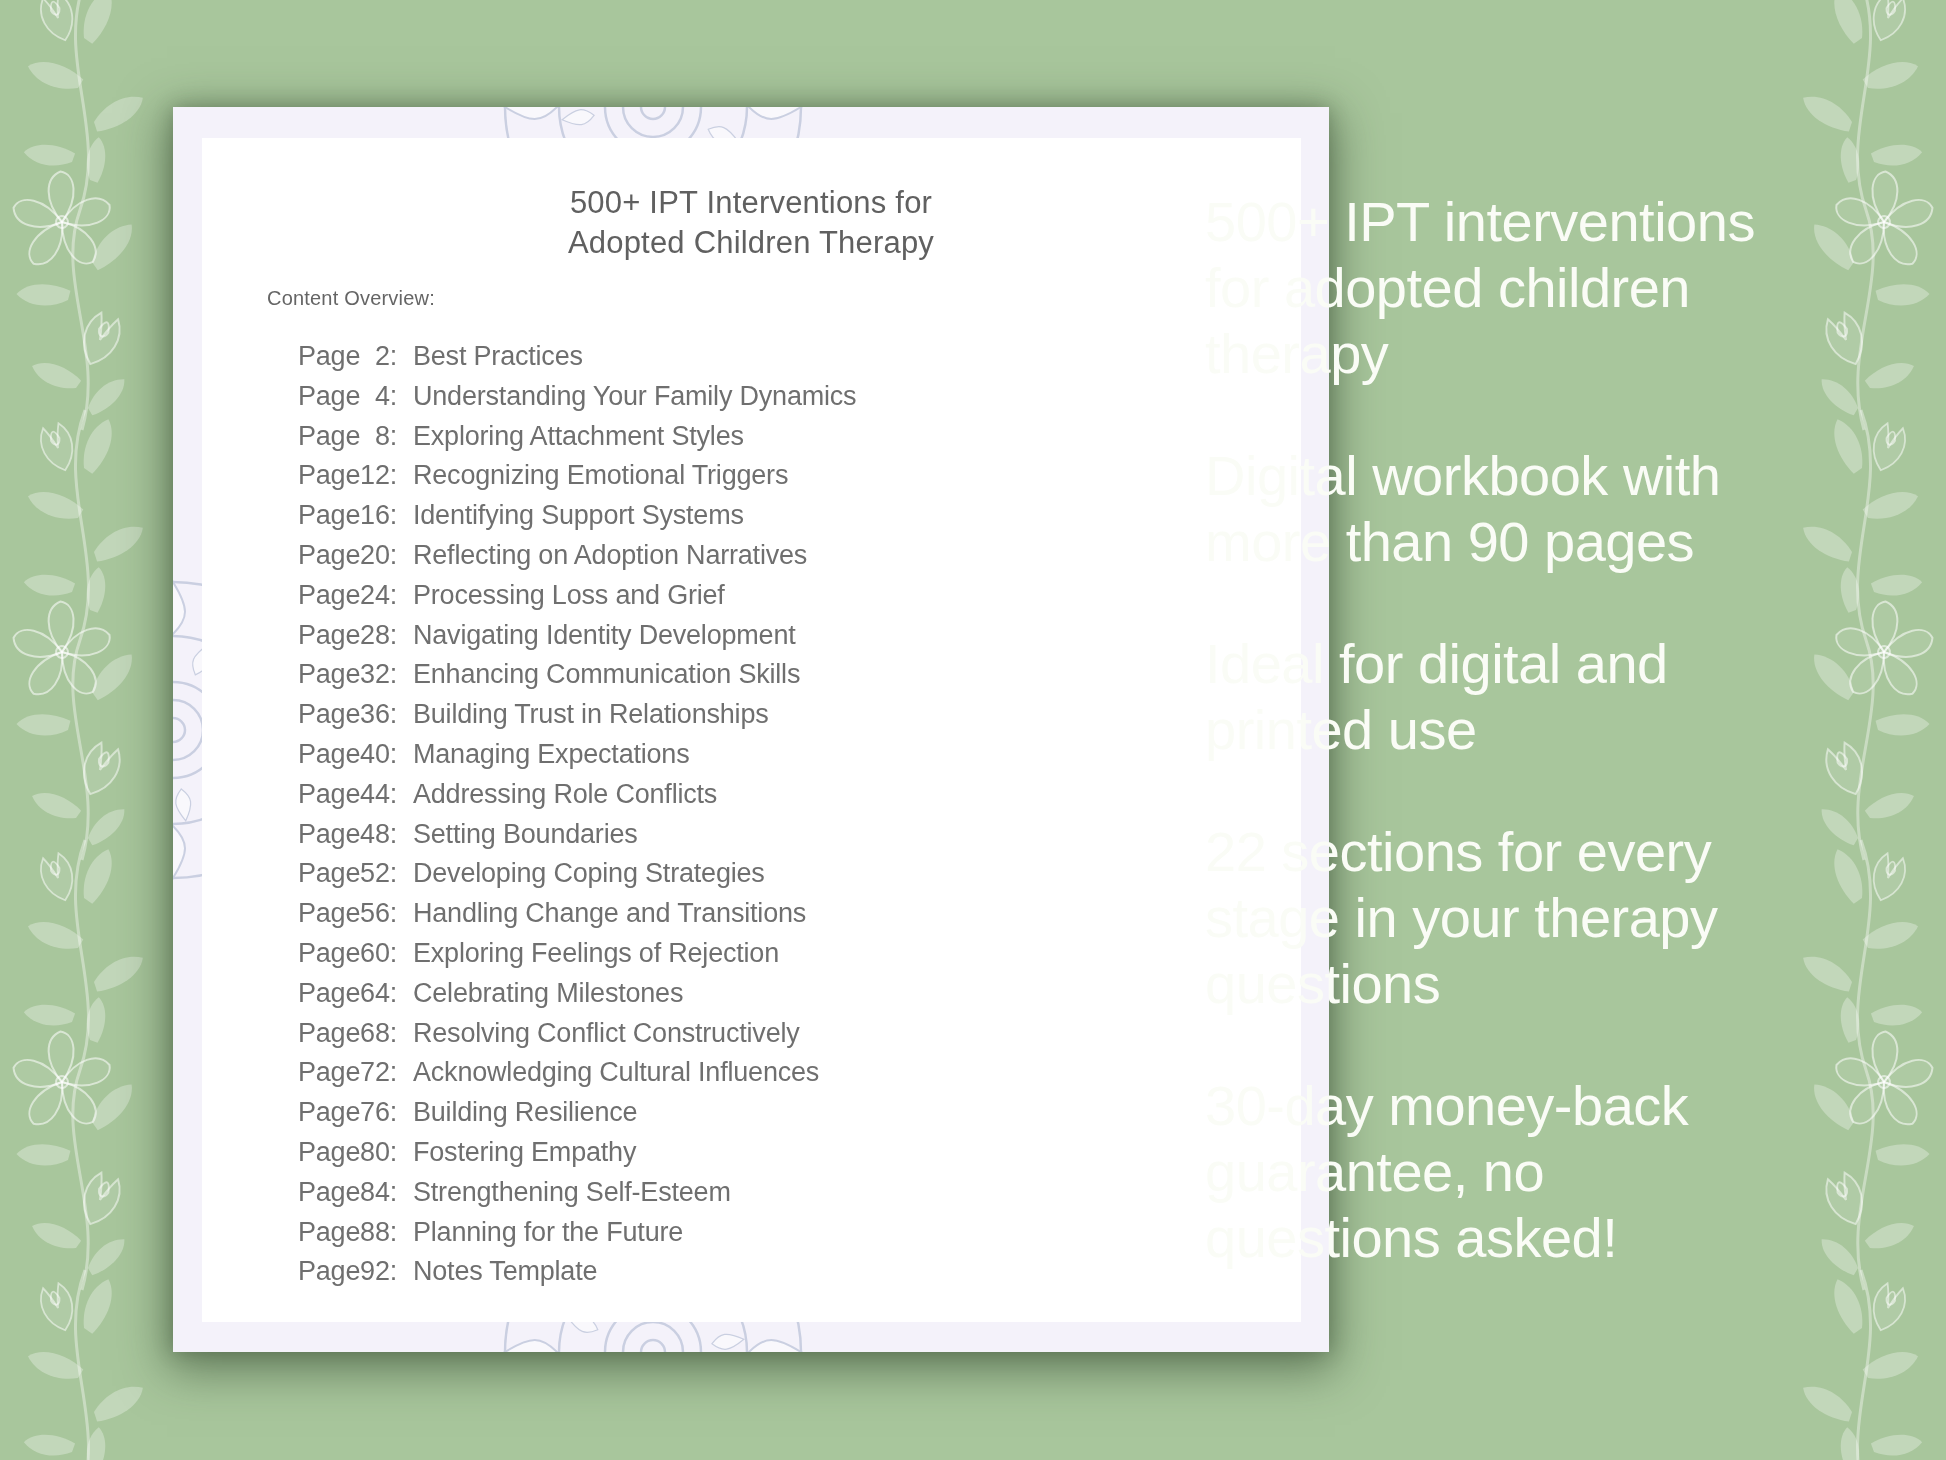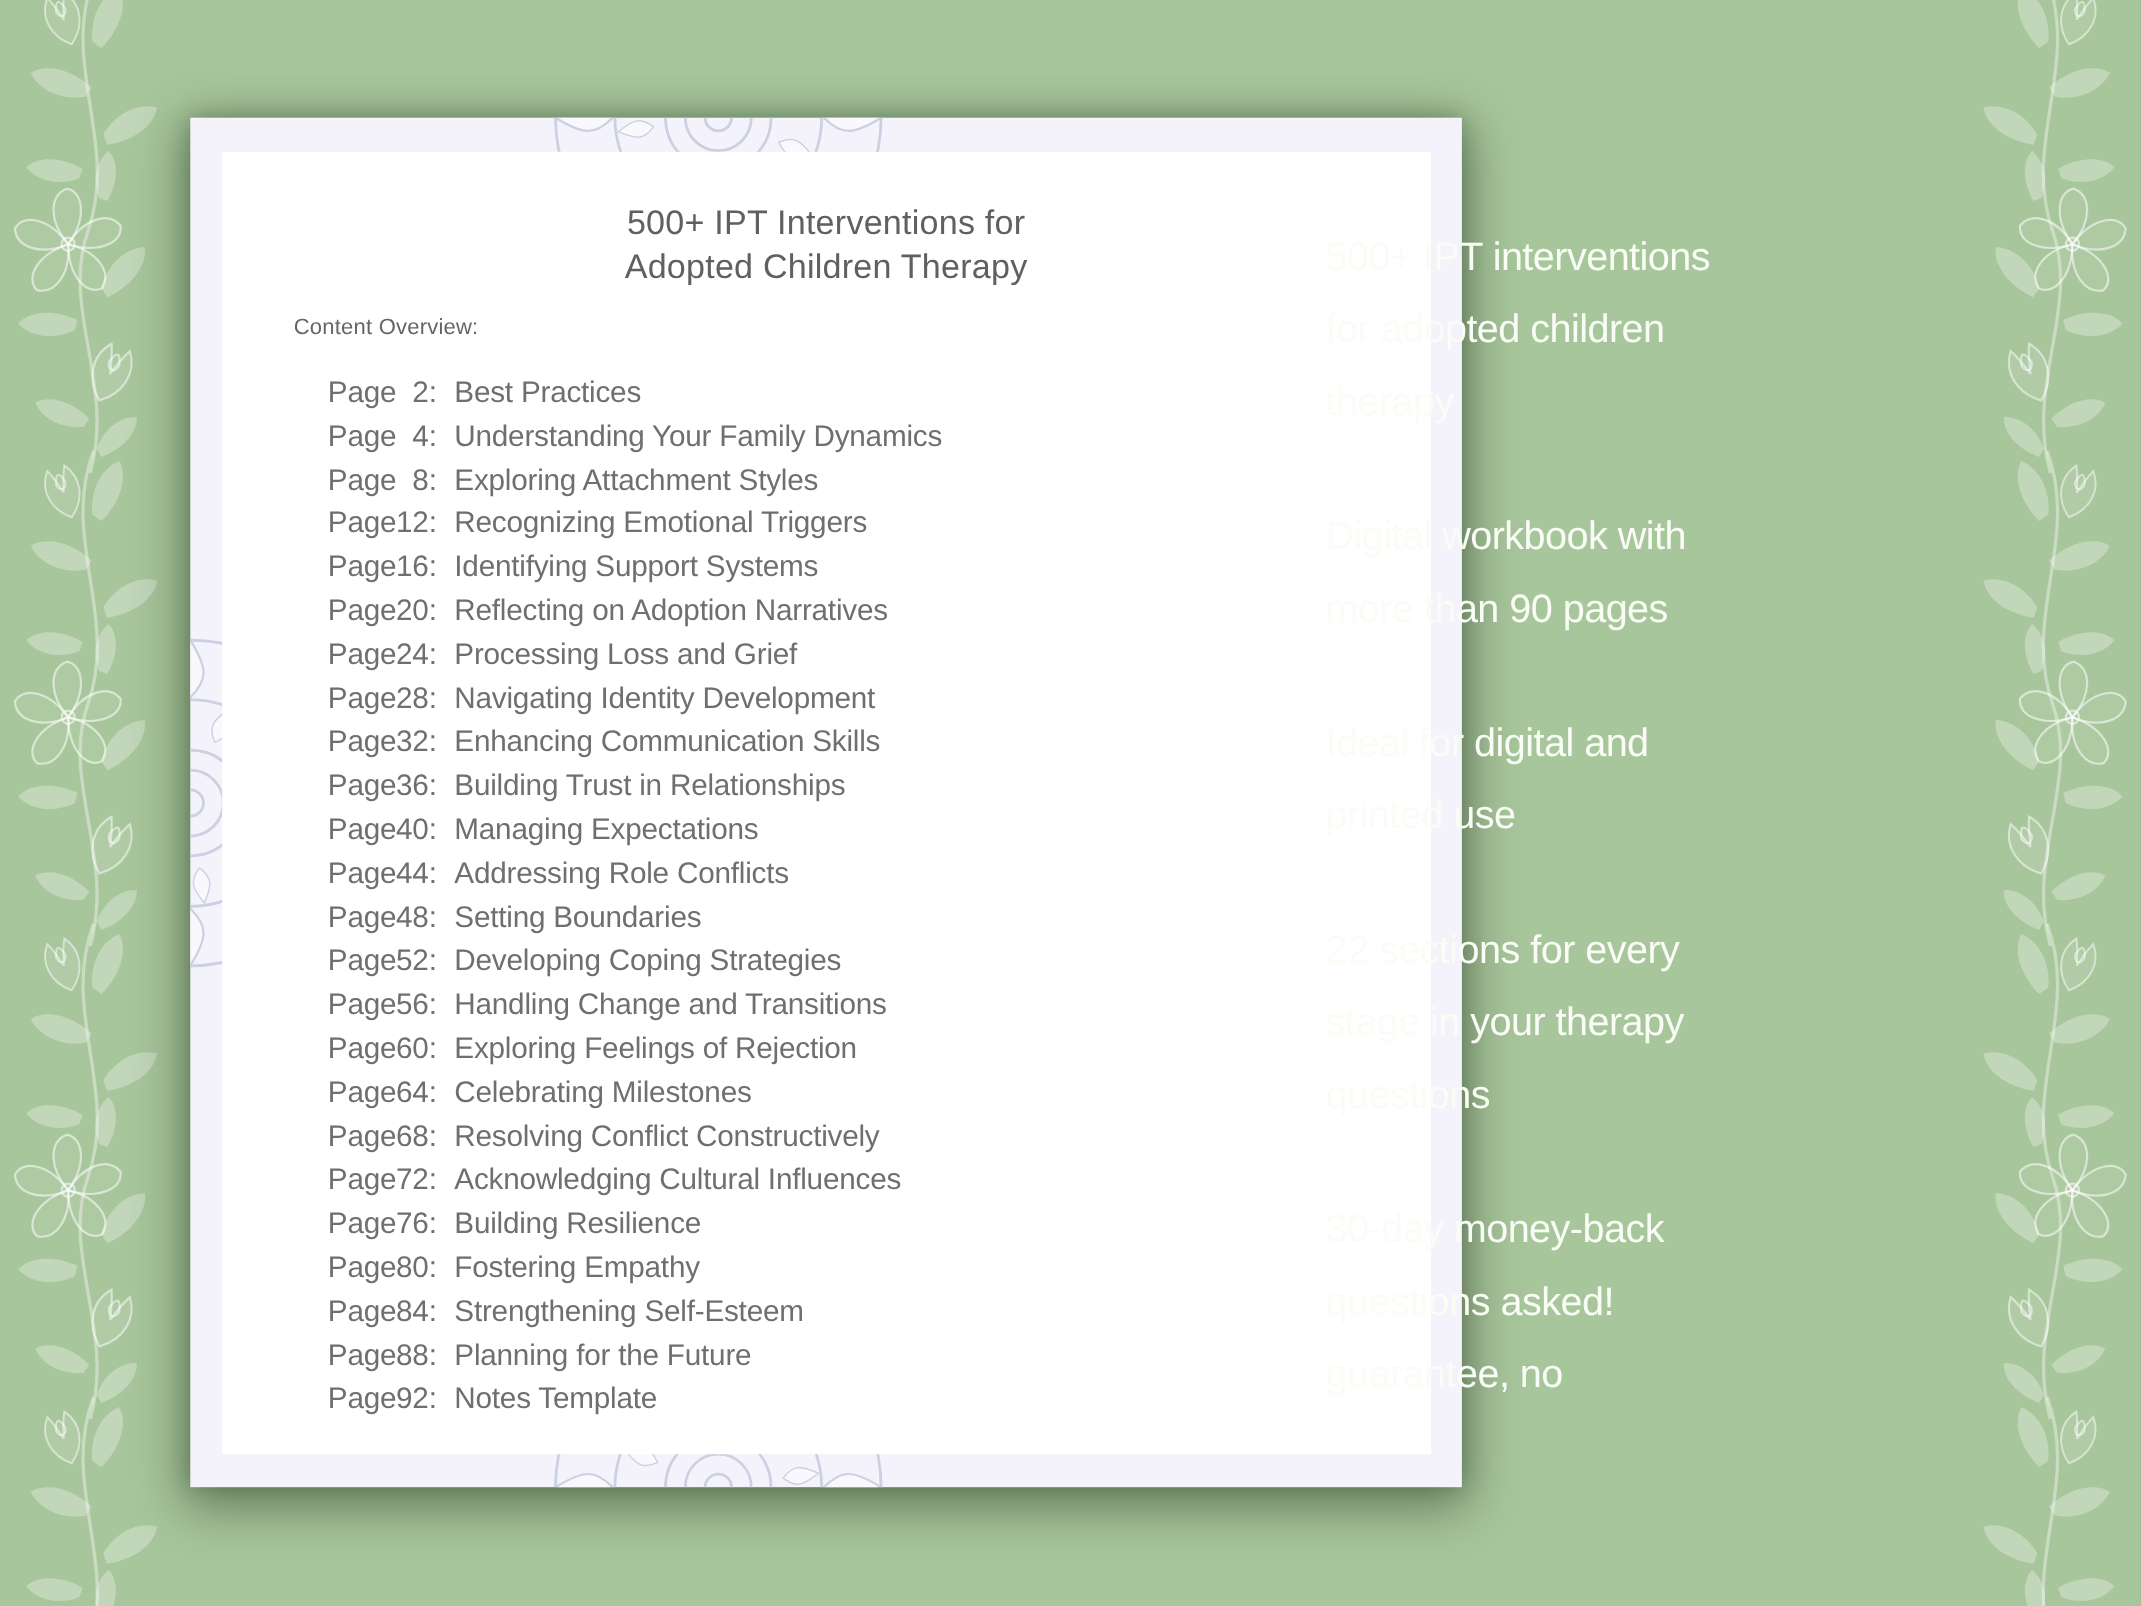--- a/index.html
+++ b/index.html
@@ -54,23 +54,23 @@
     position:absolute;left:125px;top:230px;
     font-size:27px;color:#6f6f6f;letter-spacing:-.2px;
   }
   .toc-row{display:flex;height:39.8px;align-items:baseline;line-height:39.8px;}
   .toc-label{width:62px;}
   .toc-num{width:37px;text-align:right;}
   .toc-title{margin-left:16px;white-space:nowrap;}
 
   
   .mk-col{
-    position:absolute;left:1205px;top:200px;width:640px;
+    position:absolute;left:1205px;top:189px;width:640px;
     color:var(--mk-text,#fafcf6);
-    font-size:36px;line-height:66px;letter-spacing:-.5px;
+    font-size:56px;line-height:66px;letter-spacing:-.5px;
     font-weight:400;
   }
   .mk-block{margin:0 0 56px 0;}
   .mk-line{white-space:nowrap;}
 </style>
 </head>
 <body>
 
 <div class="stage" style="--bg-green: #a8c69c; --paper-border: #f4f2fa; --sheet-white: #ffffff; --mk-text: #fafcf6;">
 
@@ -332,18 +332,18 @@
         <div class="mk-line">Ideal for digital and</div>
         <div class="mk-line">printed use</div>
       </div>
       <div class="mk-block">
         <div class="mk-line">22 sections for every</div>
         <div class="mk-line">stage in your therapy</div>
         <div class="mk-line">questions</div>
       </div>
       <div class="mk-block">
         <div class="mk-line">30-day money-back</div>
+        <div class="mk-line">guarantee, no</div>
         <div class="mk-line">questions asked!</div>
-        <div class="mk-line">guarantee, no</div>
       </div>
     </div>
 
 </div>
 
 </body></html>

